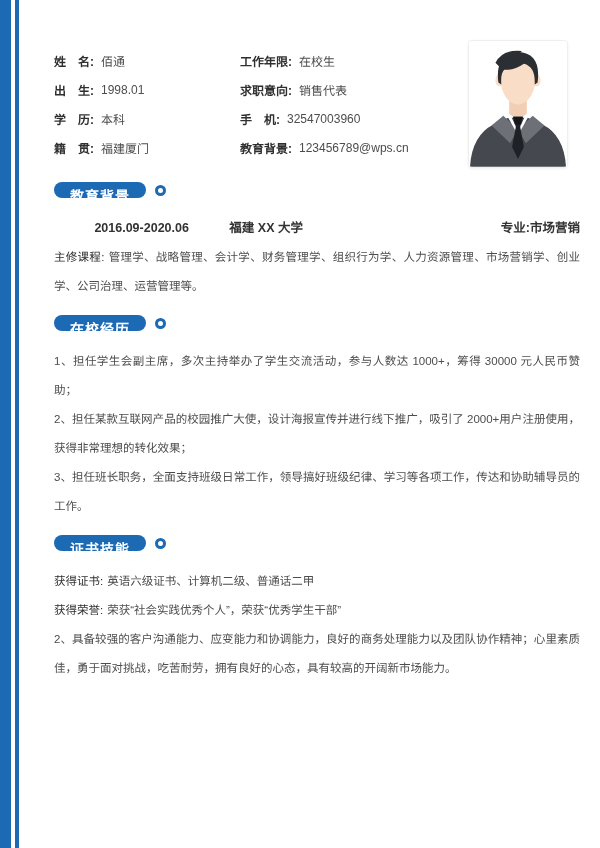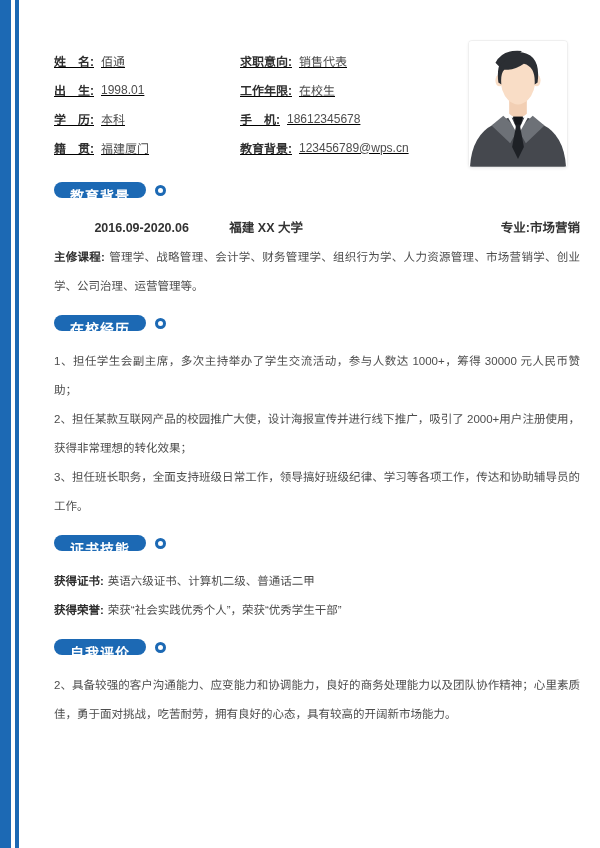--- a/index.html
+++ b/index.html
@@ -16,21 +16,21 @@
     overflow:hidden;
   }
   
   .bar-thick{position:absolute;left:0;top:0;width:11px;height:848px;background:var(--blue);}
   .bar-thin{position:absolute;left:15px;top:0;width:4px;height:848px;background:var(--blue);}
 
   .content{position:absolute;left:54px;top:0;width:526px;}
 
   
   .profile{position:relative;height:168px;padding-top:46px;}
-  .profile-cols{display:flex;text-decoration:underline;}
+  .profile-cols{display:flex;}
   .col-left{width:186px;}
   .col-right{width:220px;}
   .info-row{height:29px;display:flex;align-items:center;font-size:12px;color:var(--body);}
   .info-row b{color:var(--label);margin-right:7px;white-space:pre;font-weight:bold;}
   .avatar{
     position:absolute;left:414px;top:40px;width:100px;height:128px;
     background:#fff;border:1px solid #efefef;border-radius:4px;overflow:hidden;
     box-shadow:0 1px 3px rgba(0,0,0,0.06);
   }
   .avatar svg{display:block;width:100%;height:100%;}
@@ -44,21 +44,21 @@
   }
   .ring{width:11px;height:11px;border:3.5px solid var(--blue);border-radius:50%;background:#fff;flex:0 0 auto;}
 
   
   .edu-row{display:flex;font-weight:bold;font-size:12.5px;color:#333;line-height:29px;}
   .edu-row .l{flex:1;text-align:center;}
   .edu-row .c{flex:1;text-align:left;white-space:nowrap;}
   .edu-row .r{flex:1;text-align:right;}
 
   p.body{font-size:11.5px;line-height:29px;color:var(--body);text-align:justify;margin:0;}
-  p.body b{color:var(--label);font-weight:bold;margin-right:4px;}
+  p.body b{color:var(--label);font-weight:normal;margin-right:4px;}
 </style>
 </head>
 <body>
 
 <div class="bar-thick"></div>
 <div class="bar-thin"></div>
 
 <div class="content">
 
   <header class="profile">
@@ -76,30 +76,30 @@
           <b>学　历:</b>
           <span>本科</span>
         </div>
         <div class="info-row">
           <b>籍　贯:</b>
           <span>福建厦门</span>
         </div>
       </div>
       <div class="col-right">
         <div class="info-row">
+          <b>工作年限:</b>
+          <span>在校生</span>
+        </div>
+        <div class="info-row">
           <b>求职意向:</b>
           <span>销售代表</span>
         </div>
         <div class="info-row">
-          <b>工作年限:</b>
-          <span>在校生</span>
-        </div>
-        <div class="info-row">
           <b>手　机:</b>
-          <span>18612345678</span>
+          <span>32547003960</span>
         </div>
         <div class="info-row">
           <b>教育背景:</b>
           <span>123456789@wps.cn</span>
         </div>
       </div>
     </div>
 
     <div class="avatar">
       <svg viewBox="0 0 100 128">
@@ -166,22 +166,16 @@
     </div>
     <p class="body">
       <b>获得证书:</b><span>英语六级证书、计算机二级、普通话二甲</span>
     </p>
     <p class="body">
       <b>获得荣誉:</b><span>荣获“社会实践优秀个人”，荣获“优秀学生干部”</span>
     </p>
   </section>
 
   <section>
-    <div class="sec-head">
-      <div class="pill">
-        <span>自我评价</span>
-      </div>
-      <span class="ring"></span>
-    </div>
     <p class="body">2、具备较强的客户沟通能力、应变能力和协调能力，良好的商务处理能力以及团队协作精神；心里素质佳，勇于面对挑战，吃苦耐劳，拥有良好的心态，具有较高的开阔新市场能力。</p>
   </section>
 
 </div>
 
 </body></html>

